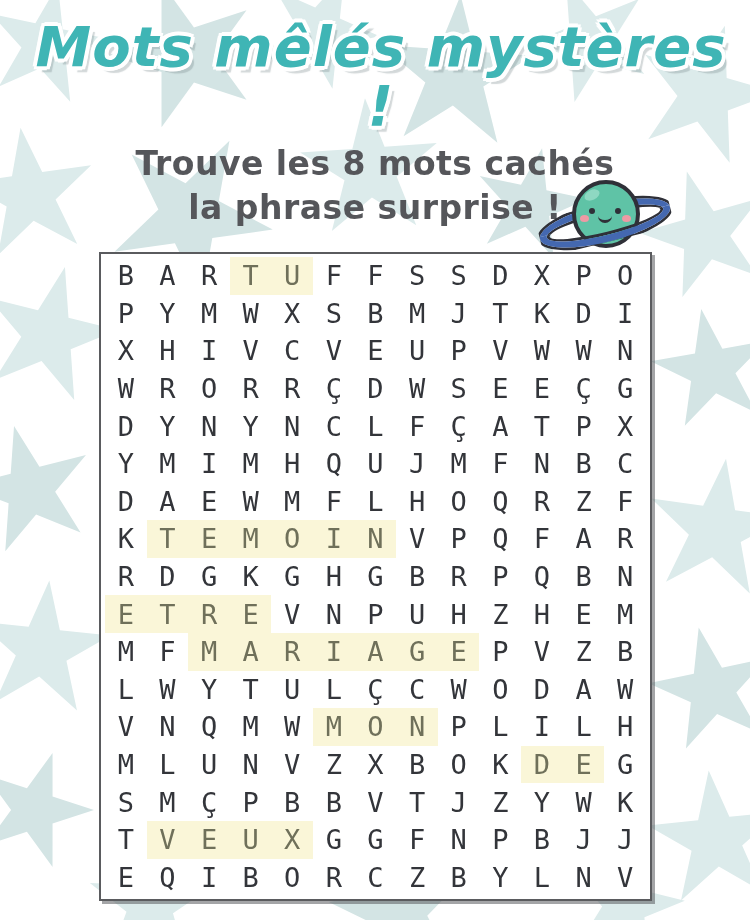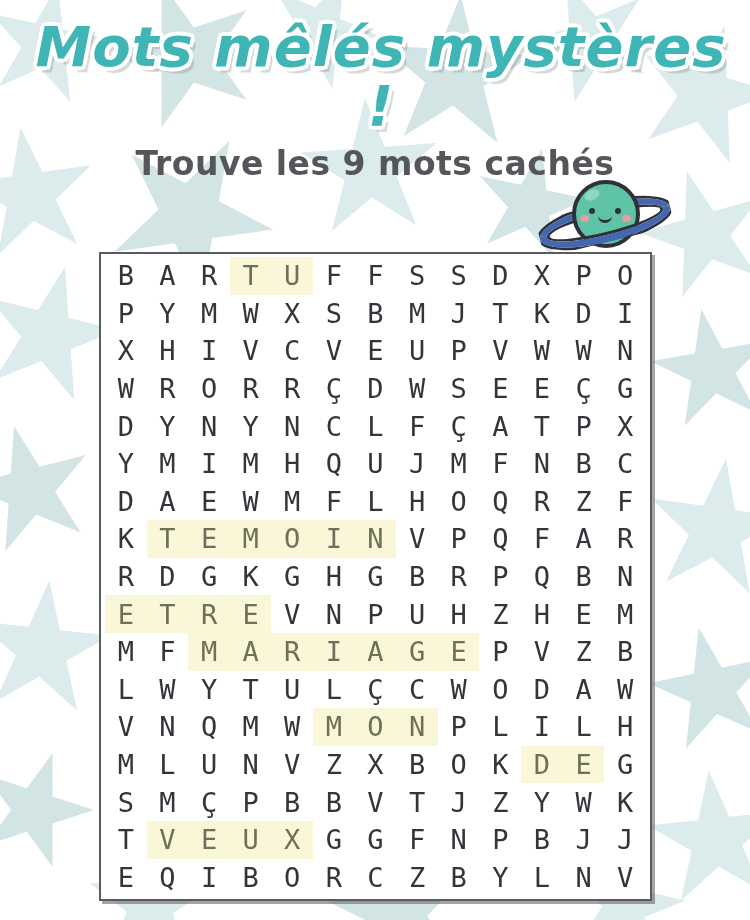--- a/index.html
+++ b/index.html
@@ -79,21 +79,22 @@
       <use href="#star" transform="translate(34 810) scale(60) rotate(18)" fill="#d3e4e4"></use>
       <use href="#star" transform="translate(716 840) scale(70) rotate(-6)"></use>
       <use href="#star" transform="translate(150 905) scale(64) rotate(2)"></use>
       <use href="#star" transform="translate(400 912) scale(72) rotate(-10)" fill="#d3e4e4"></use>
       <use href="#star" transform="translate(625 905) scale(60) rotate(14)"></use>
     </g>
   </svg>
 
   <div class="header">
     <h1 class="title">Mots mêlés mystères !</h1>
-    <p class="subtitle">Trouve les 9 mots cachés</p>
+    <p class="subtitle">Trouve les 8 mots cachés</p>
+    <p class="subtitle">la phrase surprise !</p>
   </div>
 
   <div class="planet">
     <div class="ring back"></div>
     <div class="planet-ball">
       <div class="planet-shine"></div>
       <div class="planet-eye l"></div>
       <div class="planet-eye r"></div>
       <div class="planet-smile"></div>
       <div class="planet-cheek l"></div>

